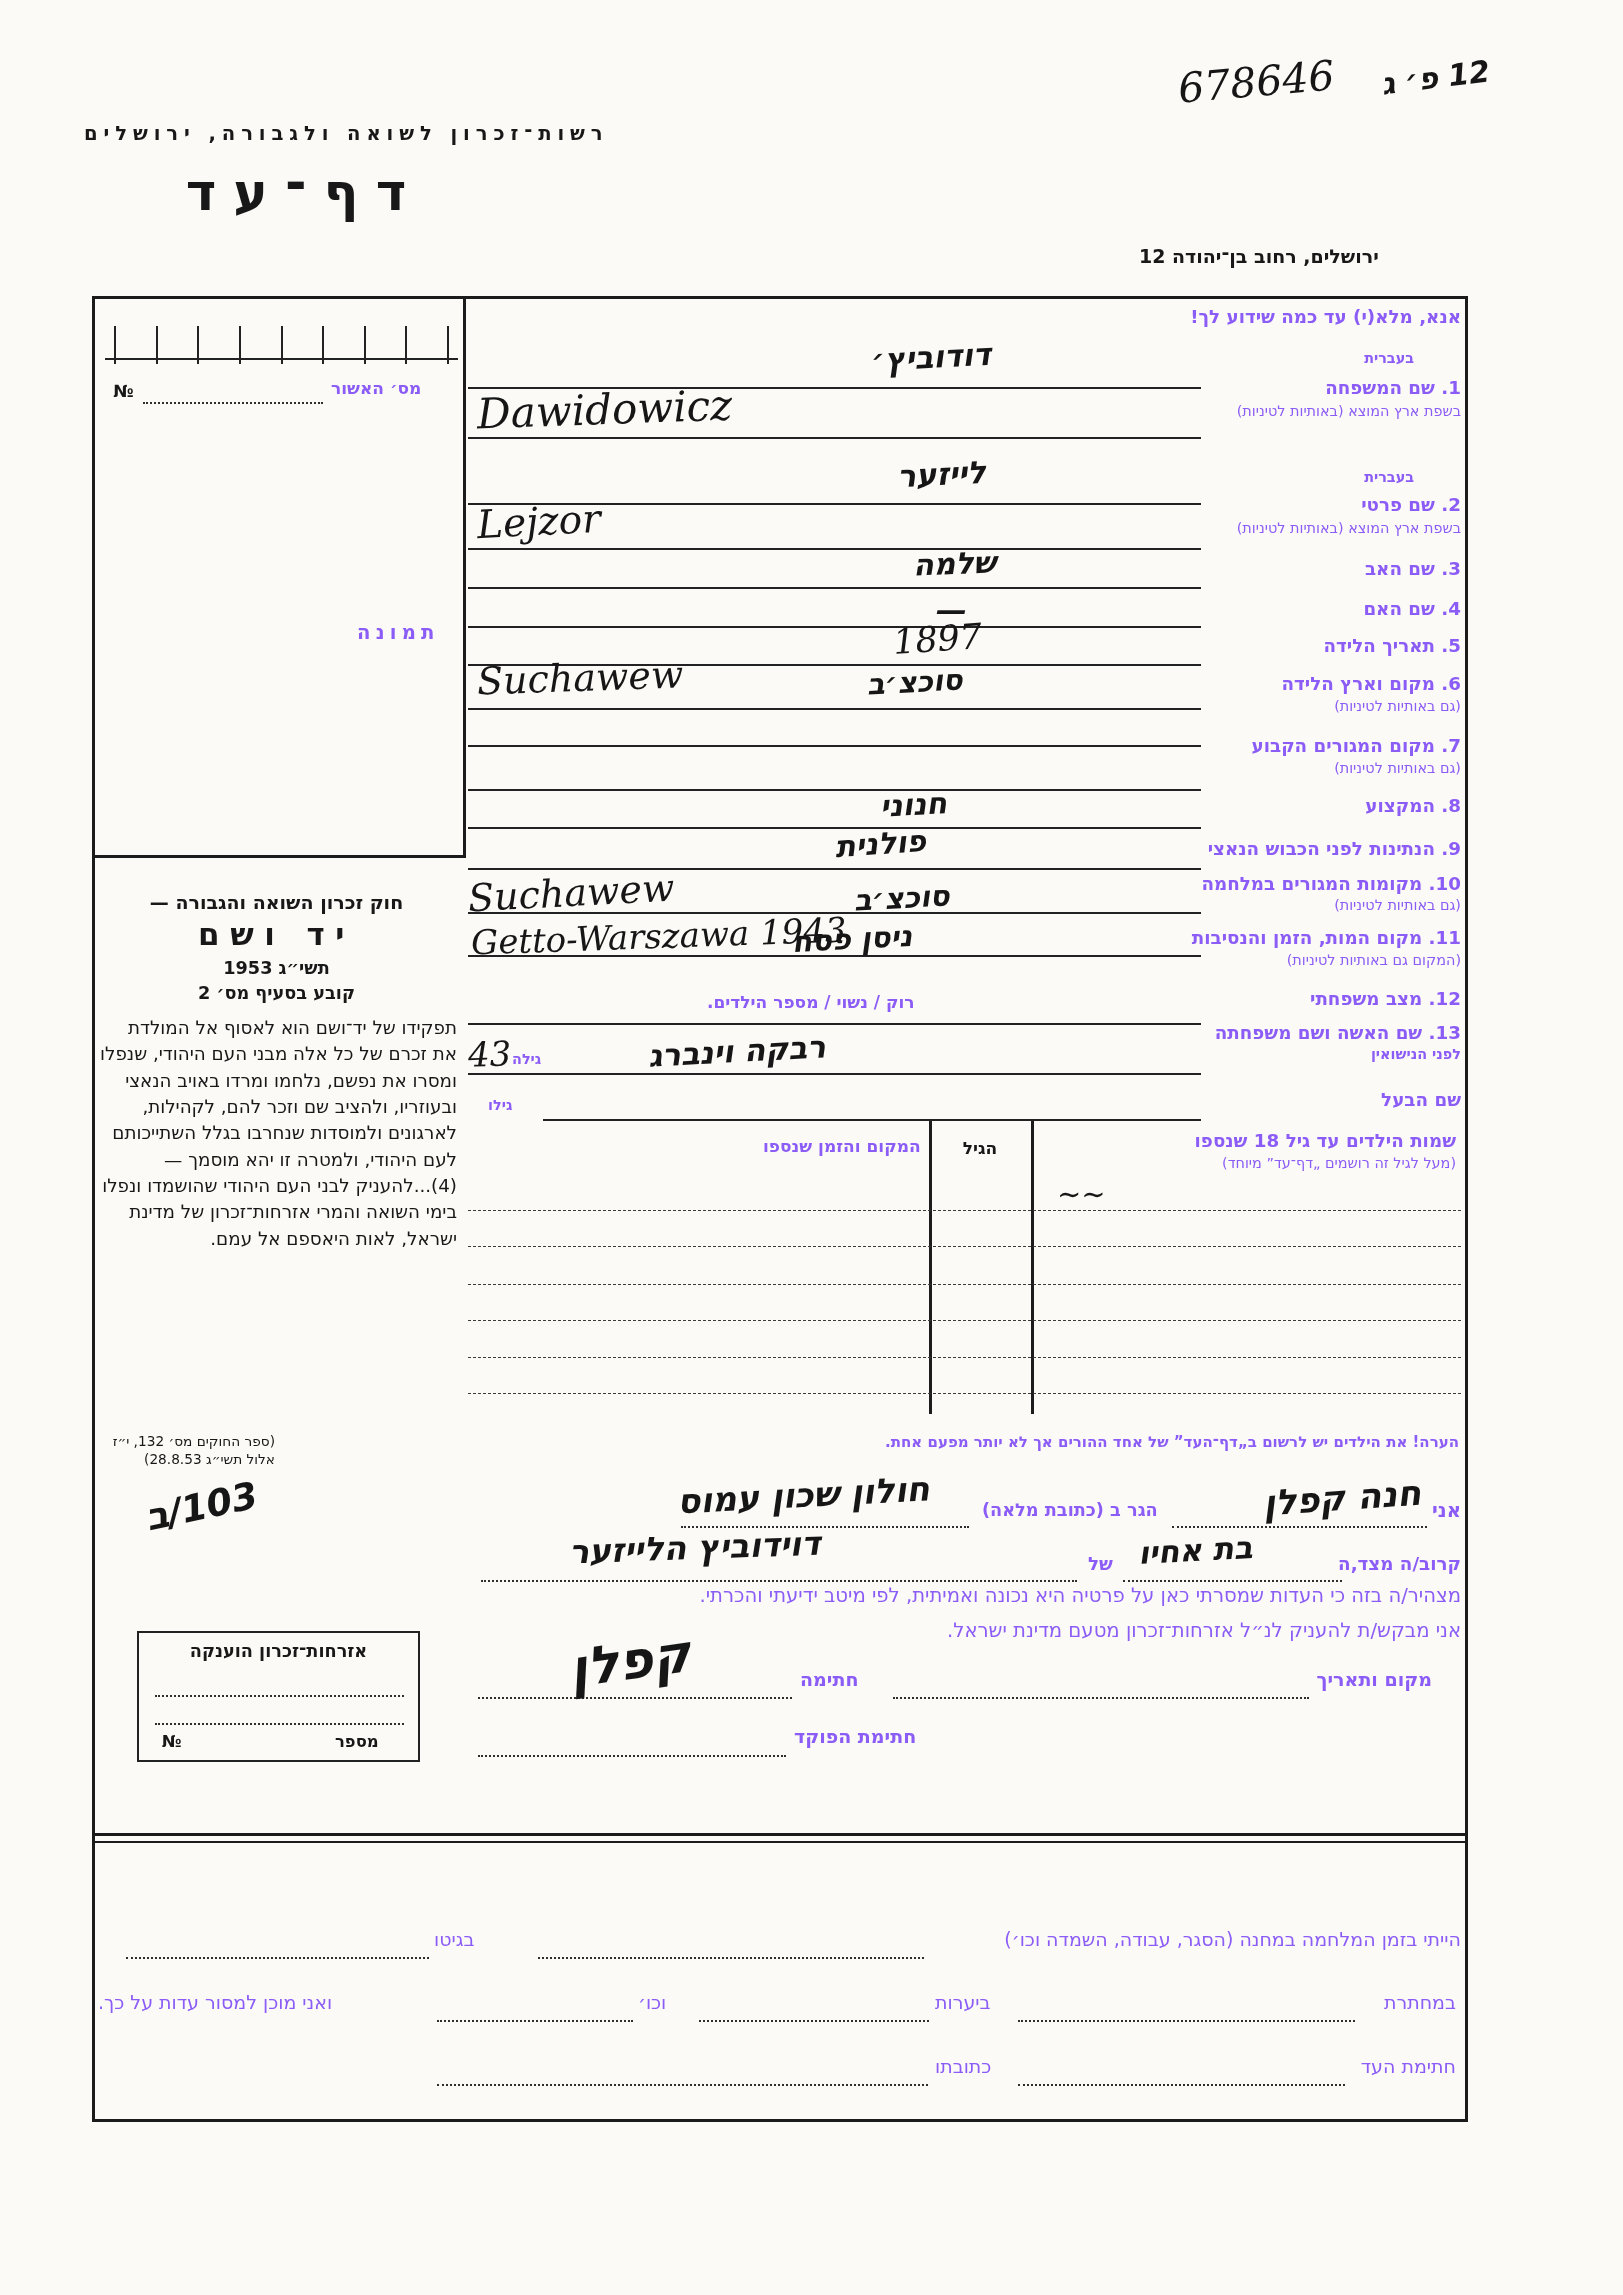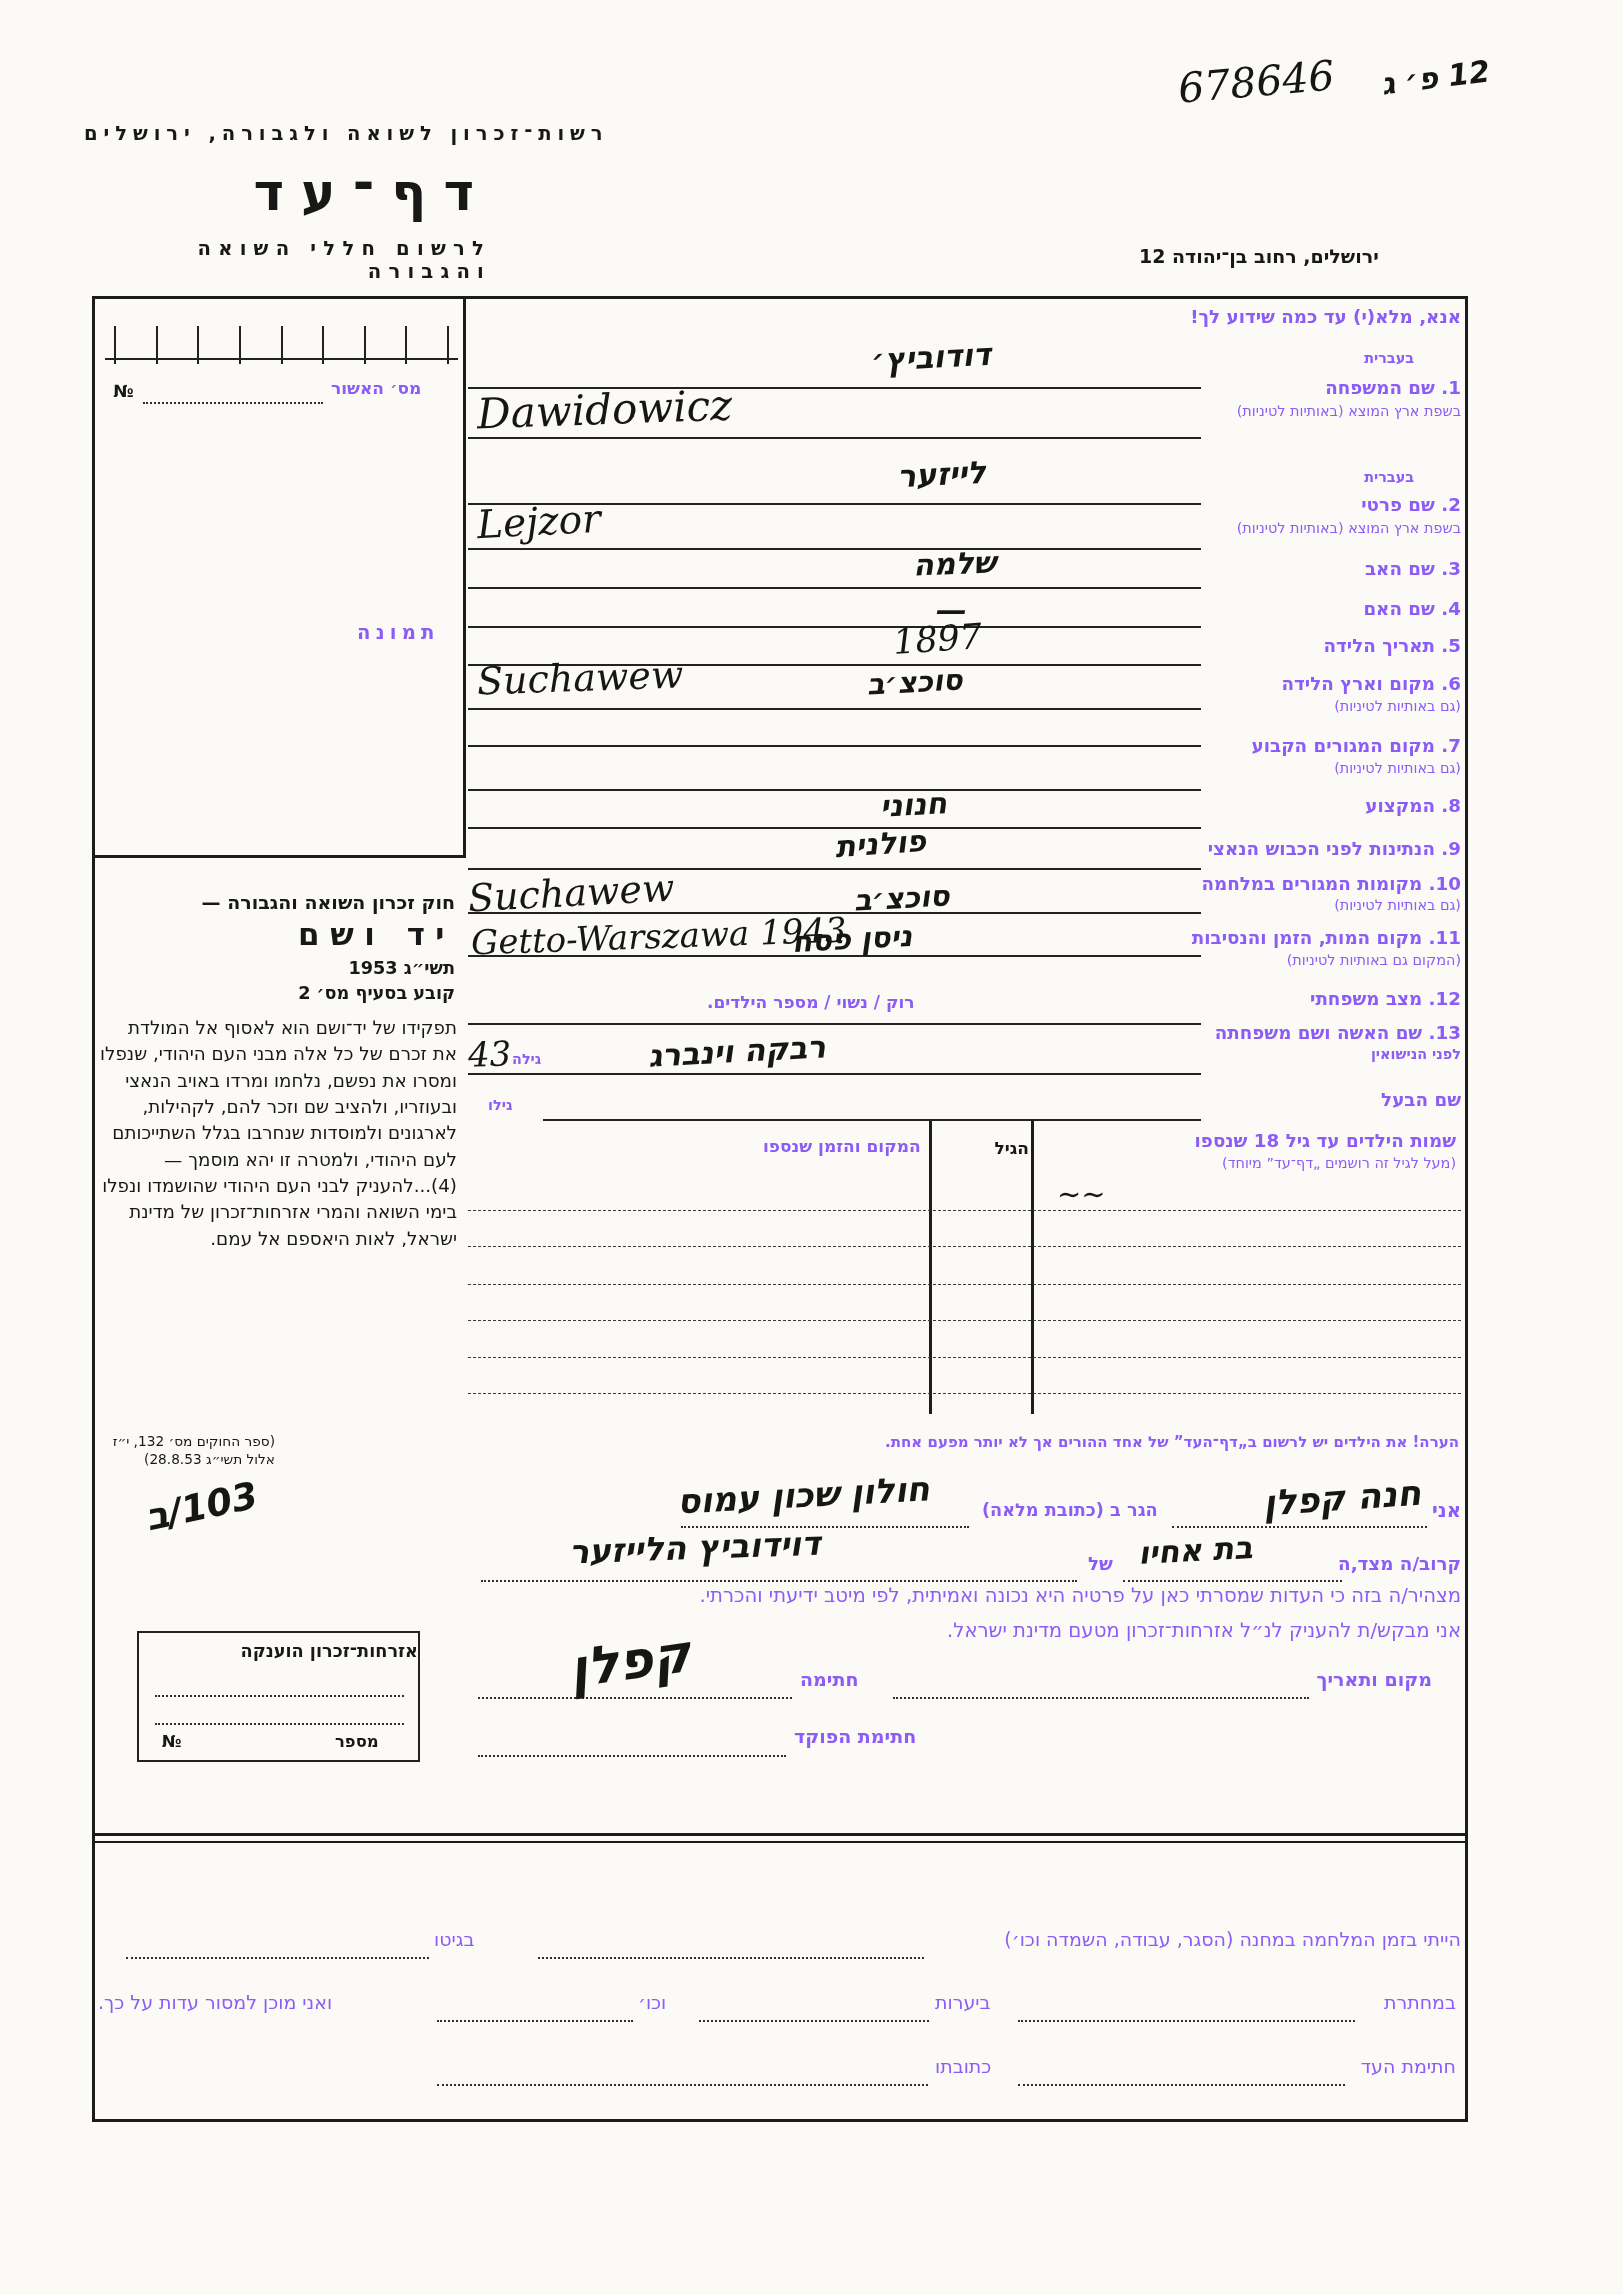--- a/index.html
+++ b/index.html
@@ -4,21 +4,21 @@
 <style>
   * { margin:0; padding:0; box-sizing:border-box; }
   html,body { background:#e8e6e0; }
   .page {
     position:relative; width:1623px; height:2295px; margin:0 auto;
     background:#fbfaf6; color:#181818; overflow:hidden;
     font-family:"DejaVu Sans", sans-serif;
   }
   .abs { position:absolute; }
   .rtl { direction:rtl; }
-  .ctr { }
+  .ctr { text-align:center; }
   .lbl { position:absolute; direction:rtl; white-space:nowrap; font-size:18.3px; font-weight:bold; color:#8b5cf6; }
   .sub { font-size:14.4px; font-weight:normal; }
   .ln  { position:absolute; height:0; border-bottom:2px solid #222; }
   .dots{ position:absolute; height:0; border-bottom:2px dotted #2e2e2e; }
   .dsh { position:absolute; height:0; border-bottom:1.3px dashed #3a3a3a; }
   .vln { position:absolute; width:2.6px; background:#1c1c1c; }
   .hw  { position:absolute; white-space:nowrap; color:#161616; }
   .hw-la { font-family:"DejaVu Serif", serif; font-style:italic; }
   .hw-he { font-family:"DejaVu Sans", sans-serif; font-style:italic; font-weight:bold; direction:rtl; }
   .tick { display:block; width:2px; height:38px; background:#222; }
@@ -27,21 +27,20 @@
 </head>
 <body>
 
 <div class="page">
 
   <div class="hw hw-la" style="left:1178px;top:58px;font-size:41px;transform:rotate(-5deg)">678646</div>
   <div class="hw hw-he" style="left:1381px;top:60px;font-size:30px;transform:rotate(-7deg)">12 פ׳ ג</div>
 
   <div class="abs rtl" style="left:84px;top:122px;font-size:19.6px;font-weight:bold;letter-spacing:5.9px">רשות־זכרון לשואה ולגבורה, ירושלים</div>
   <div class="abs ctr" style="left:118px;top:162px;width:373px;font-size:52px;font-weight:900;letter-spacing:17px;direction:rtl">דף־עד</div>
-  <div class="abs ctr rtl" style="left:118px;top:237px;width:373px;font-size:19.6px;font-weight:bold;letter-spacing:7.2px">לרשום חללי השואה והגבורה</div>
   <div class="abs rtl" style="left:1139px;top:245px;font-size:19px;font-weight:bold">ירושלים, רחוב בן־יהודה 12</div>
 
   <div class="abs" style="left:92px;top:296px;width:1376px;height:1826px;border:3.3px solid #1b1b1b"></div>
 
   <div class="vln" style="left:463px;top:296px;height:562px"></div>
   <div class="abs" style="left:92px;top:855px;width:374px;height:2.6px;background:#1c1c1c"></div>
   <div class="abs" style="left:105px;top:326px;width:353px;height:34px;border-bottom:2px solid #222;display:flex;justify-content:space-between;padding:0 9.2px;overflow:visible">
     <i class="tick"></i>
       <i class="tick"></i>
       <i class="tick"></i>

